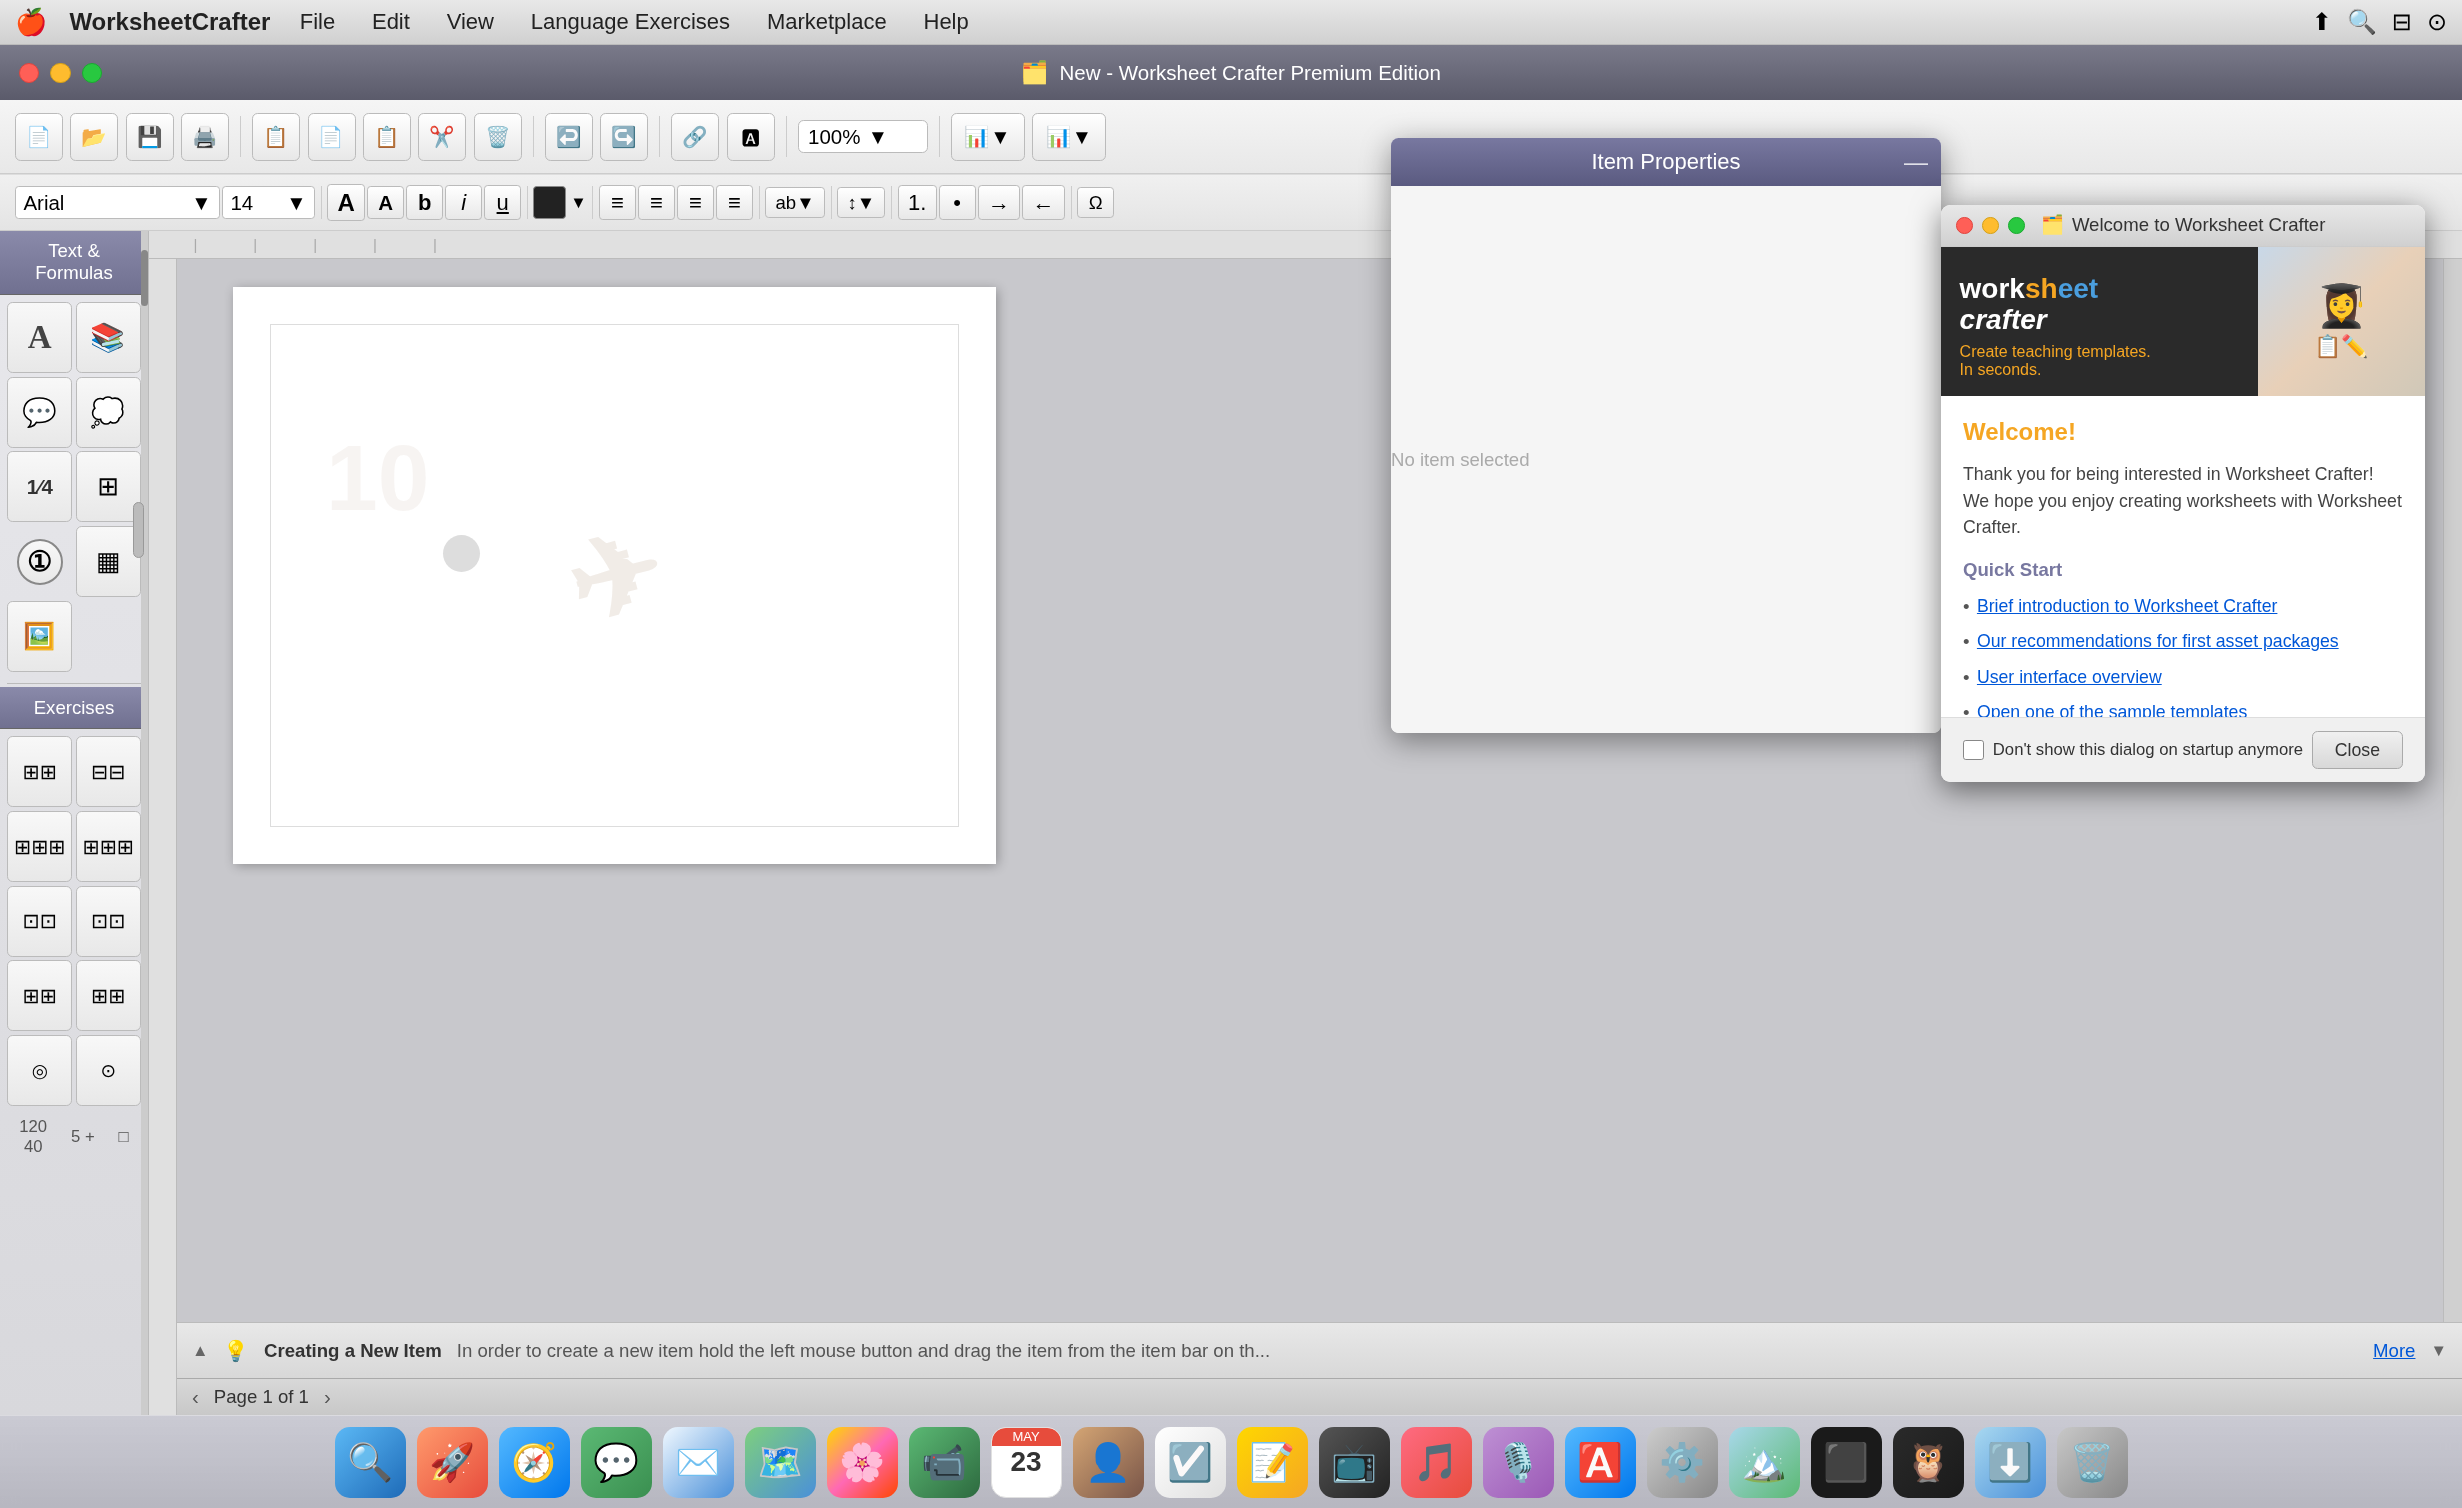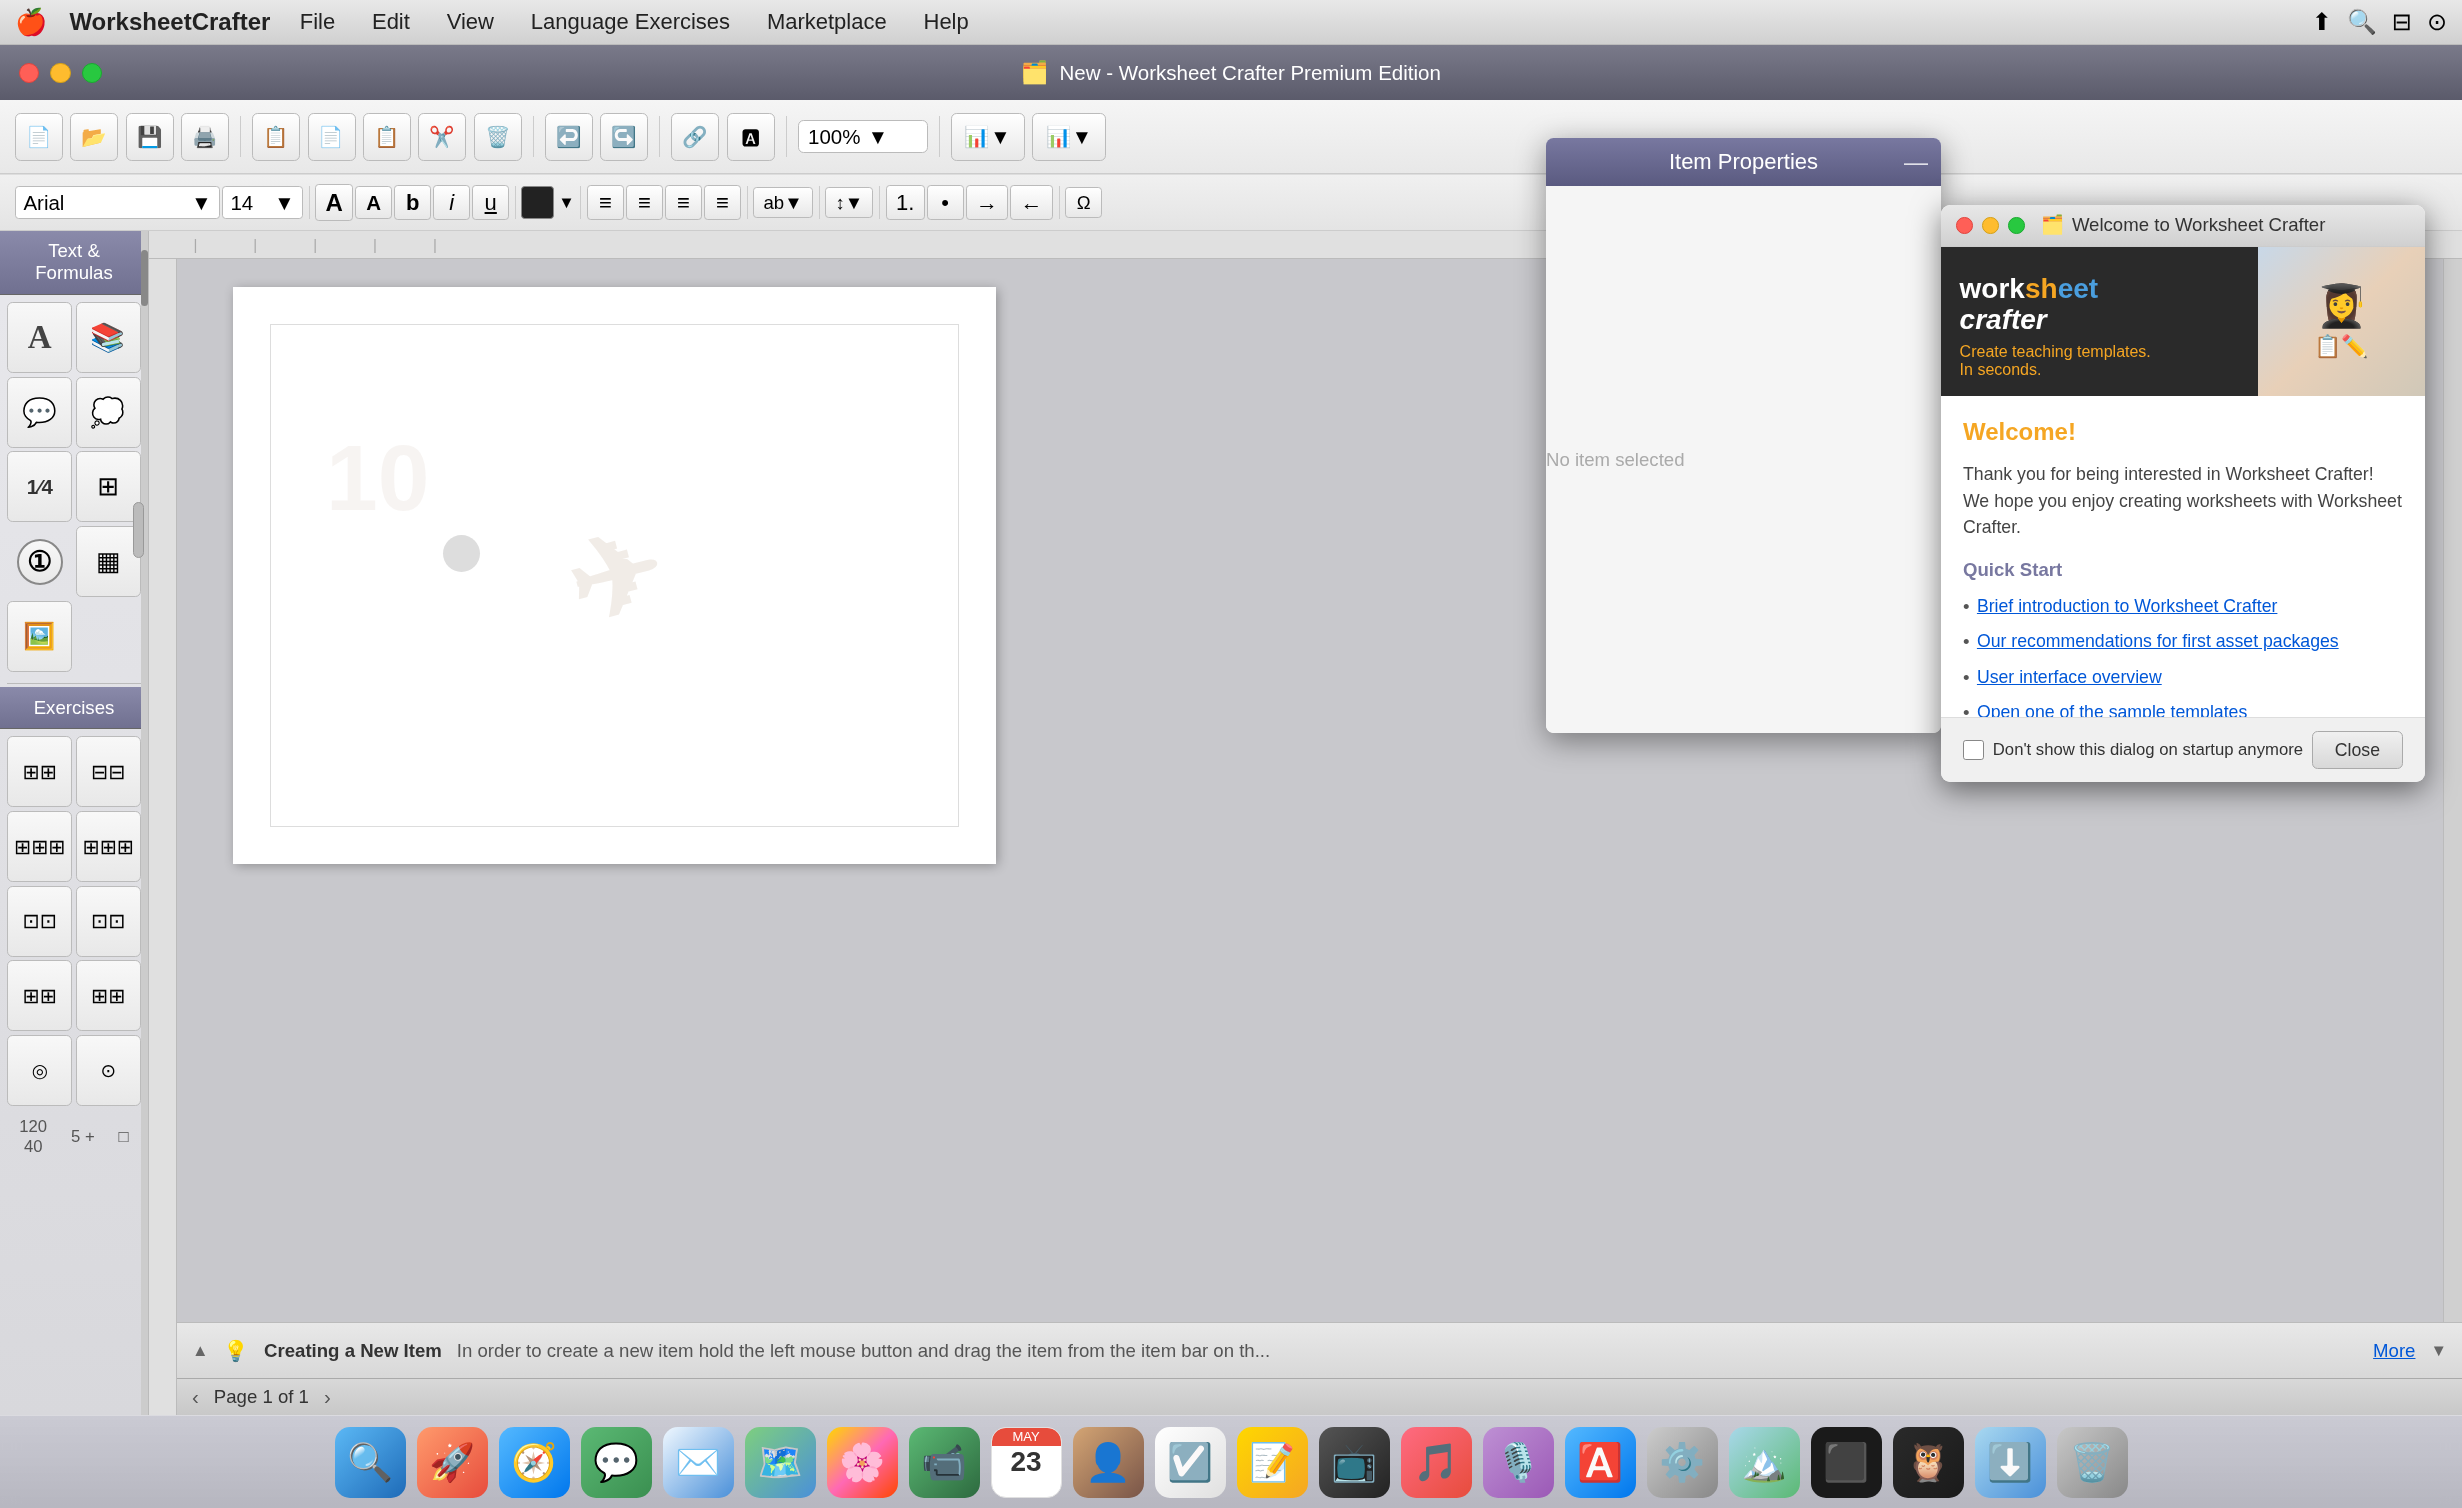--- a/index.html
+++ b/index.html
@@ -55,21 +55,21 @@
       background: linear-gradient(to bottom, #f0f0f0, #e4e4e4);
       border-bottom: 0.9px solid #ccc;
       display: flex; align-items: center; padding: 0 15px; gap: 2px;
     }
     .font-select {
       background: white; border: 0.9px solid #bbb; border-radius: 3.7px;
       padding: 3.7px 7.4px; font-size: 20.5px; width: 205px; display: flex; align-items: center; justify-content: space-between; cursor: pointer;
     }
     .size-select {
       background: white; border: 0.9px solid #bbb; border-radius: 3.7px;
-      padding: 3.7px 7.4px; font-size: 20.5px; width: 81px; display: flex; align-items: flex-start; justify-content: space-between; cursor: pointer;
+      padding: 3.7px 7.4px; font-size: 20.5px; width: 93px; display: flex; align-items: flex-start; justify-content: space-between; cursor: pointer;
     }
     .fmt-btn { font-size: 22px; padding: 3.7px 9.3px; border: 0.9px solid #bbb; border-radius: 3.7px; background: linear-gradient(to bottom, #fff, #e8e8e8); cursor: pointer; min-width: 37px; text-align: center; }
     .fmt-separator { width: 0.9px; height: 33px; background: #ccc; margin: 0 3.7px; }
     .color-btn { width: 33px; height: 33px; border: 1.9px solid #888; border-radius: 3.7px; background: #222; cursor: pointer; }
 
     
     #sidebar {
       position: absolute; top: 231px; left: 0; width: 149px; bottom: 93px;
       background: linear-gradient(to bottom, #e8e8ec, #d8d8dc);
       border-right: 0.9px solid #bbb; overflow-y: auto;
@@ -143,21 +143,21 @@
       position: absolute; bottom: 0; left: 149px; right: 0; height: 37px;
       background: linear-gradient(to bottom, #d8d8d8, #c8c8c8);
       border-top: 0.9px solid #aaa;
       display: flex; align-items: center; padding: 0 15px; gap: 15px; font-size: 18.6px;
     }
     .nav-arrow { cursor: pointer; font-size: 20.5px; color: #555; }
     .page-info { font-size: 18.6px; color: #333; }
 
     
     #item-props {
-      position: absolute; top: 138px; right: 18.6px; width: 395px; height: 595px;
+      position: absolute; top: 138px; right: 18.6px; width: 550px; height: 595px;
       background: white; border-radius: 7.4px; box-shadow: 0 7.4px 30px rgba(0,0,0,0.4);
       display: flex; flex-direction: column; overflow: hidden; z-index: 200;
     }
     #item-props-header {
       background: linear-gradient(to bottom, #7878a0, #5a5a80);
       color: white; text-align: center; font-size: 22px; font-weight: 500;
       padding: 11px; position: relative; flex-shrink: 0;
     }
     #item-props-minimize {
       position: absolute; right: 13px; top: 50%; transform: translateY(-50%);

